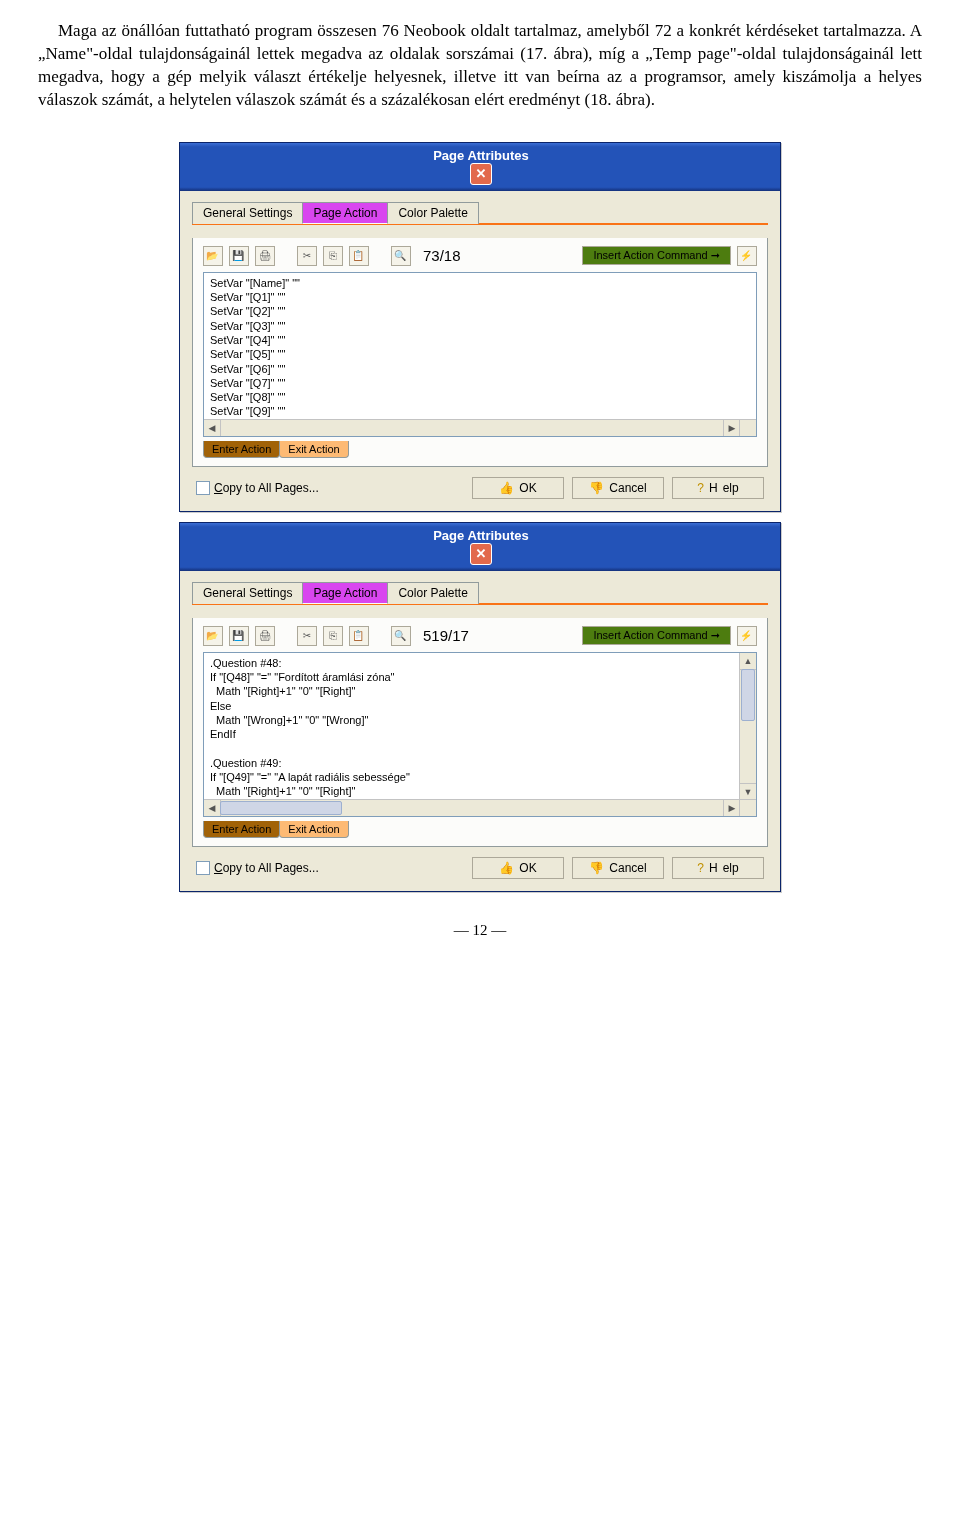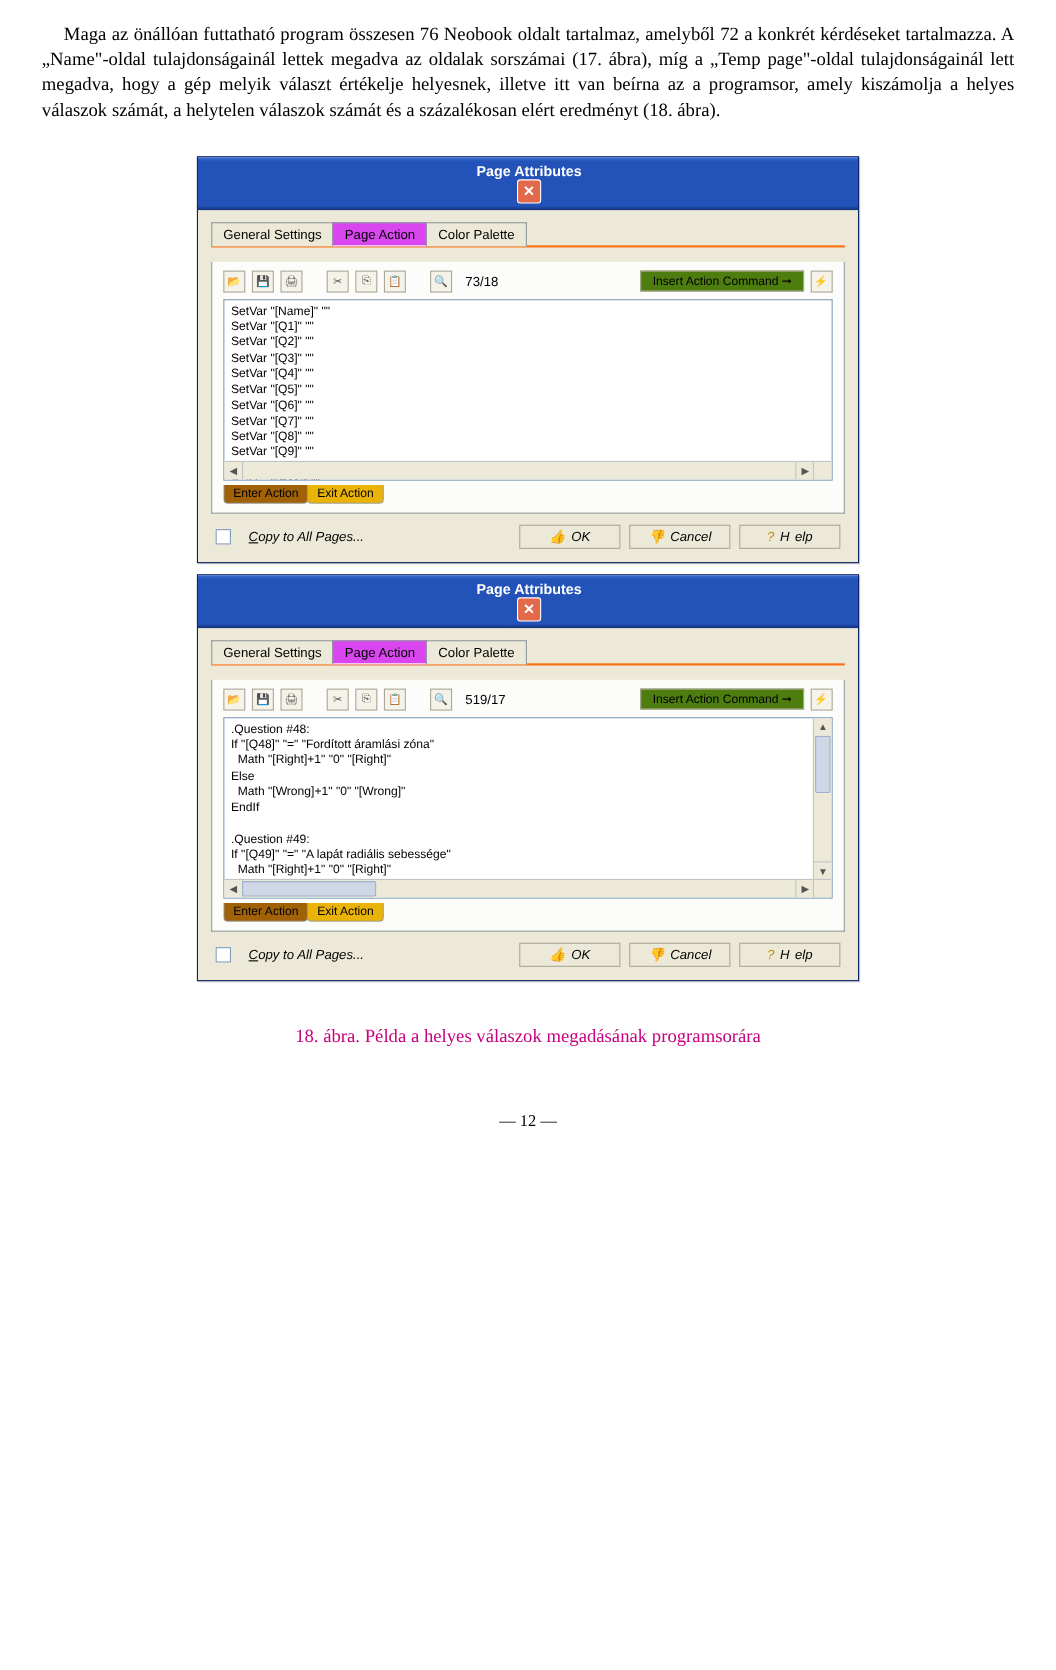--- a/index.html
+++ b/index.html
@@ -122,21 +122,21 @@
     justify-content: center;
     font-size: 10px;
     color: #555;
     cursor: pointer;
   }
   .tb-sep {
     width: 10px;
   }
   .tb-counter {
     font-family: Tahoma, sans-serif;
-    font-size: 12px;
+    font-size: 15px;
     padding: 0 6px;
     white-space: nowrap;
   }
   .tb-spacer { flex: 1; }
   .insert-btn {
     border: 1px solid #aca899;
     background: #4d7c0f;
     padding: 2px 10px 2px 10px;
     font-size: 11px;
     white-space: nowrap;
@@ -211,34 +211,32 @@
   }
   .subtabs {
     display:flex;
     margin-top:4px;
   }
   .subtab {
     border: 1px solid #919b9c;
     border-top: none;
     padding: 2px 8px;
     font-size: 11px;
-    background: #eab308;
+    background: #fdba74;
     margin-right: -1px;
     border-radius: 0 0 4px 4px;
     cursor:pointer;
   }
   .subtab.active {
     background: #a16207;
   }
   .bottom-row {
     display:flex;
     align-items:center;
     padding: 10px 4px 2px 4px;
-    gap: 12px;
-    font-style: italic;
   }
   .checkbox {
     width:12px;height:12px;border:1px solid #7f9db9;background:#fff;
     display:inline-block;vertical-align:middle;margin-right:4px;
   }
   .link {
     color: #000;
     font-size: 12px;
     cursor:pointer;
   }
@@ -407,17 +405,16 @@
                 <span class="bi cancel">👎</span>
                 <span>Cancel</span>
               </div>
             <div class="dlg-btn"><span class="bi help">?</span><span class="ul">H</span>elp</div>
           </div>
         </div>
       </div>
     </div>
   </div>
 
-  <div class="caption">18. ábra. Példa a helyes válaszok megadásának programsorára</div>
 
   <div class="page-num">— 12 —</div>
 
 </div>
 
 </body></html>

